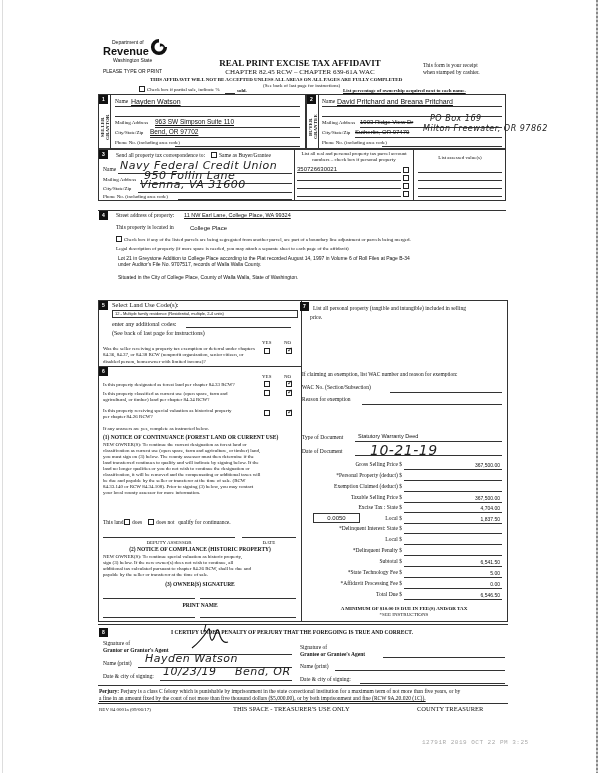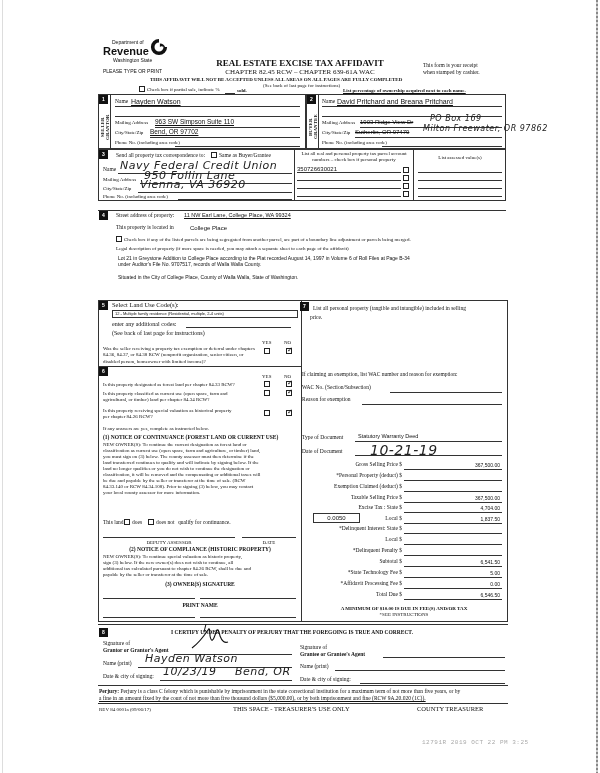--- a/index.html
+++ b/index.html
@@ -38,21 +38,21 @@
     <div class="t sans s5" style="left:12px;top:2px;">Department of</div>
     <div class="t sans bold" style="left:3px;top:8px;font-size:11px;color:#111;">Revenue</div>
     <div class="t sans s5" style="left:13px;top:20px;">Washington State</div>
     <svg class="logo-mark" style="left:50px;top:0px;" viewBox="0 0 20 20">
       <path d="M10 1 A9 9 0 1 0 19 10 L15 10 A5 5 0 1 1 10 5 Z" fill="#111"></path>
       <path d="M11 6 Q16 6 17 11 Q13 8 11 10 Z" fill="#111"></path>
     </svg>
   </div>
 
   <div class="t sans s5" style="left:103px;top:69px;">PLEASE TYPE OR PRINT</div>
-  <div class="t bold s9 center" style="left:200px;top:59px;width:200px;">REAL ESTATE EXCISE TAX AFFIDAVIT</div>
+  <div class="t bold s9 center" style="left:200px;top:59px;width:200px;">REAL PRINT EXCISE TAX AFFIDAVIT</div>
   <div class="t s7 center" style="left:200px;top:69px;width:200px;">CHAPTER 82.45 RCW – CHAPTER 639-61A WAC</div>
   <div class="t s55" style="left:423px;top:63px;">This form is your receipt</div>
   <div class="t s55" style="left:423px;top:70px;">when stamped by cashier.</div>
   <div class="t bold s5" style="left:150px;top:77px;">THIS AFFIDAVIT WILL NOT BE ACCEPTED UNLESS ALL AREAS ON ALL PAGES ARE FULLY COMPLETED</div>
   <div class="t s5" style="left:263px;top:83px;">(See back of last page for instructions)</div>
   <div class="chk" style="left:139px;top:86px;"></div>
   <div class="t s5" style="left:147px;top:87px;">Check box if partial sale, indicate %</div>
   <div class="line" style="left:225px;top:93px;width:10px;"></div>
   <div class="t s5 bold" style="left:237px;top:88px;">sold.</div>
   <div class="t s5 bold" style="left:343px;top:88px;text-decoration:underline;">List percentage of ownership acquired next to each name.</div>
@@ -101,21 +101,21 @@
   <div class="t s55" style="left:116px;top:153px;">Send all property tax correspondence to:</div>
   <div class="chk" style="left:211px;top:152px;"></div>
   <div class="t s55" style="left:219px;top:153px;">Same as Buyer/Grantee</div>
   <div class="t s55" style="left:103px;top:167px;">Name</div>
   <div class="t hand" style="left:120px;top:160px;font-size:11px;">Navy Federal Credit Union</div>
   <div class="line" style="left:118px;top:173px;width:174px;"></div>
   <div class="t s5" style="left:103px;top:177px;">Mailing Address</div>
   <div class="t hand" style="left:144px;top:170px;font-size:11px;">950 Follin Lane</div>
   <div class="line" style="left:140px;top:183px;width:152px;"></div>
   <div class="t s5" style="left:103px;top:186px;">City/State/Zip</div>
-  <div class="t hand" style="left:140px;top:179px;font-size:11px;">Vienna, VA 36920</div>
+  <div class="t hand" style="left:140px;top:179px;font-size:11px;">Vienna, VA 31600</div>
   <div class="line" style="left:138px;top:192px;width:154px;"></div>
   <div class="t s5" style="left:103px;top:194px;">Phone No. (including area code)</div>
   <div class="line" style="left:178px;top:199px;width:114px;"></div>
 
   <div class="abs s5 center" style="left:296px;top:151px;width:116px;line-height:1.2;white-space:normal;">List all real and personal property tax parcel account numbers – check box if personal property</div>
   <div class="t s5 center" style="left:414px;top:155px;width:92px;">List assessed value(s)</div>
 
   <div class="t sans s6" style="left:297px;top:166px;">350726630021</div>
   <div class="line" style="left:297px;top:172px;width:104px;"></div>
   <div class="chk" style="left:403px;top:167px;"></div>

